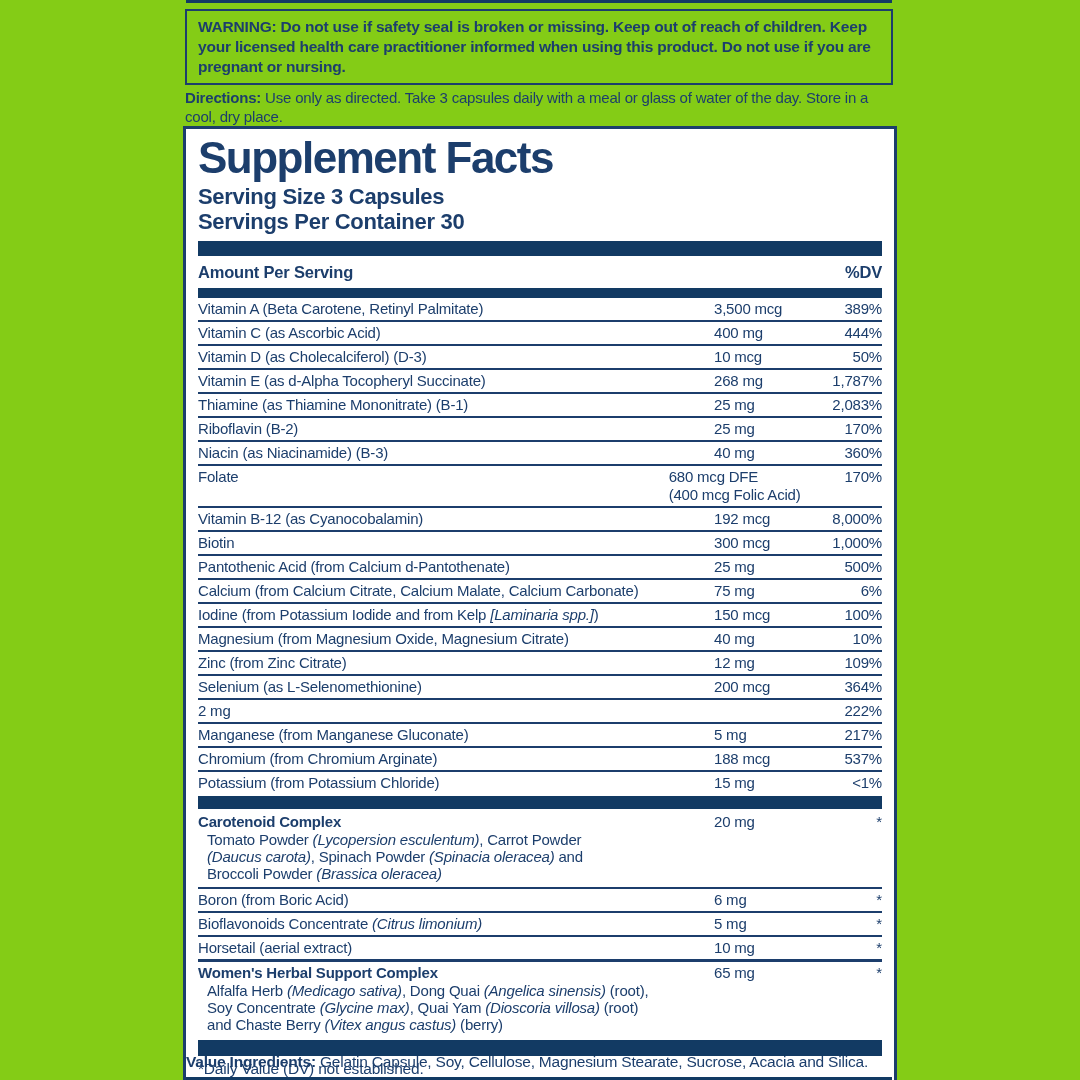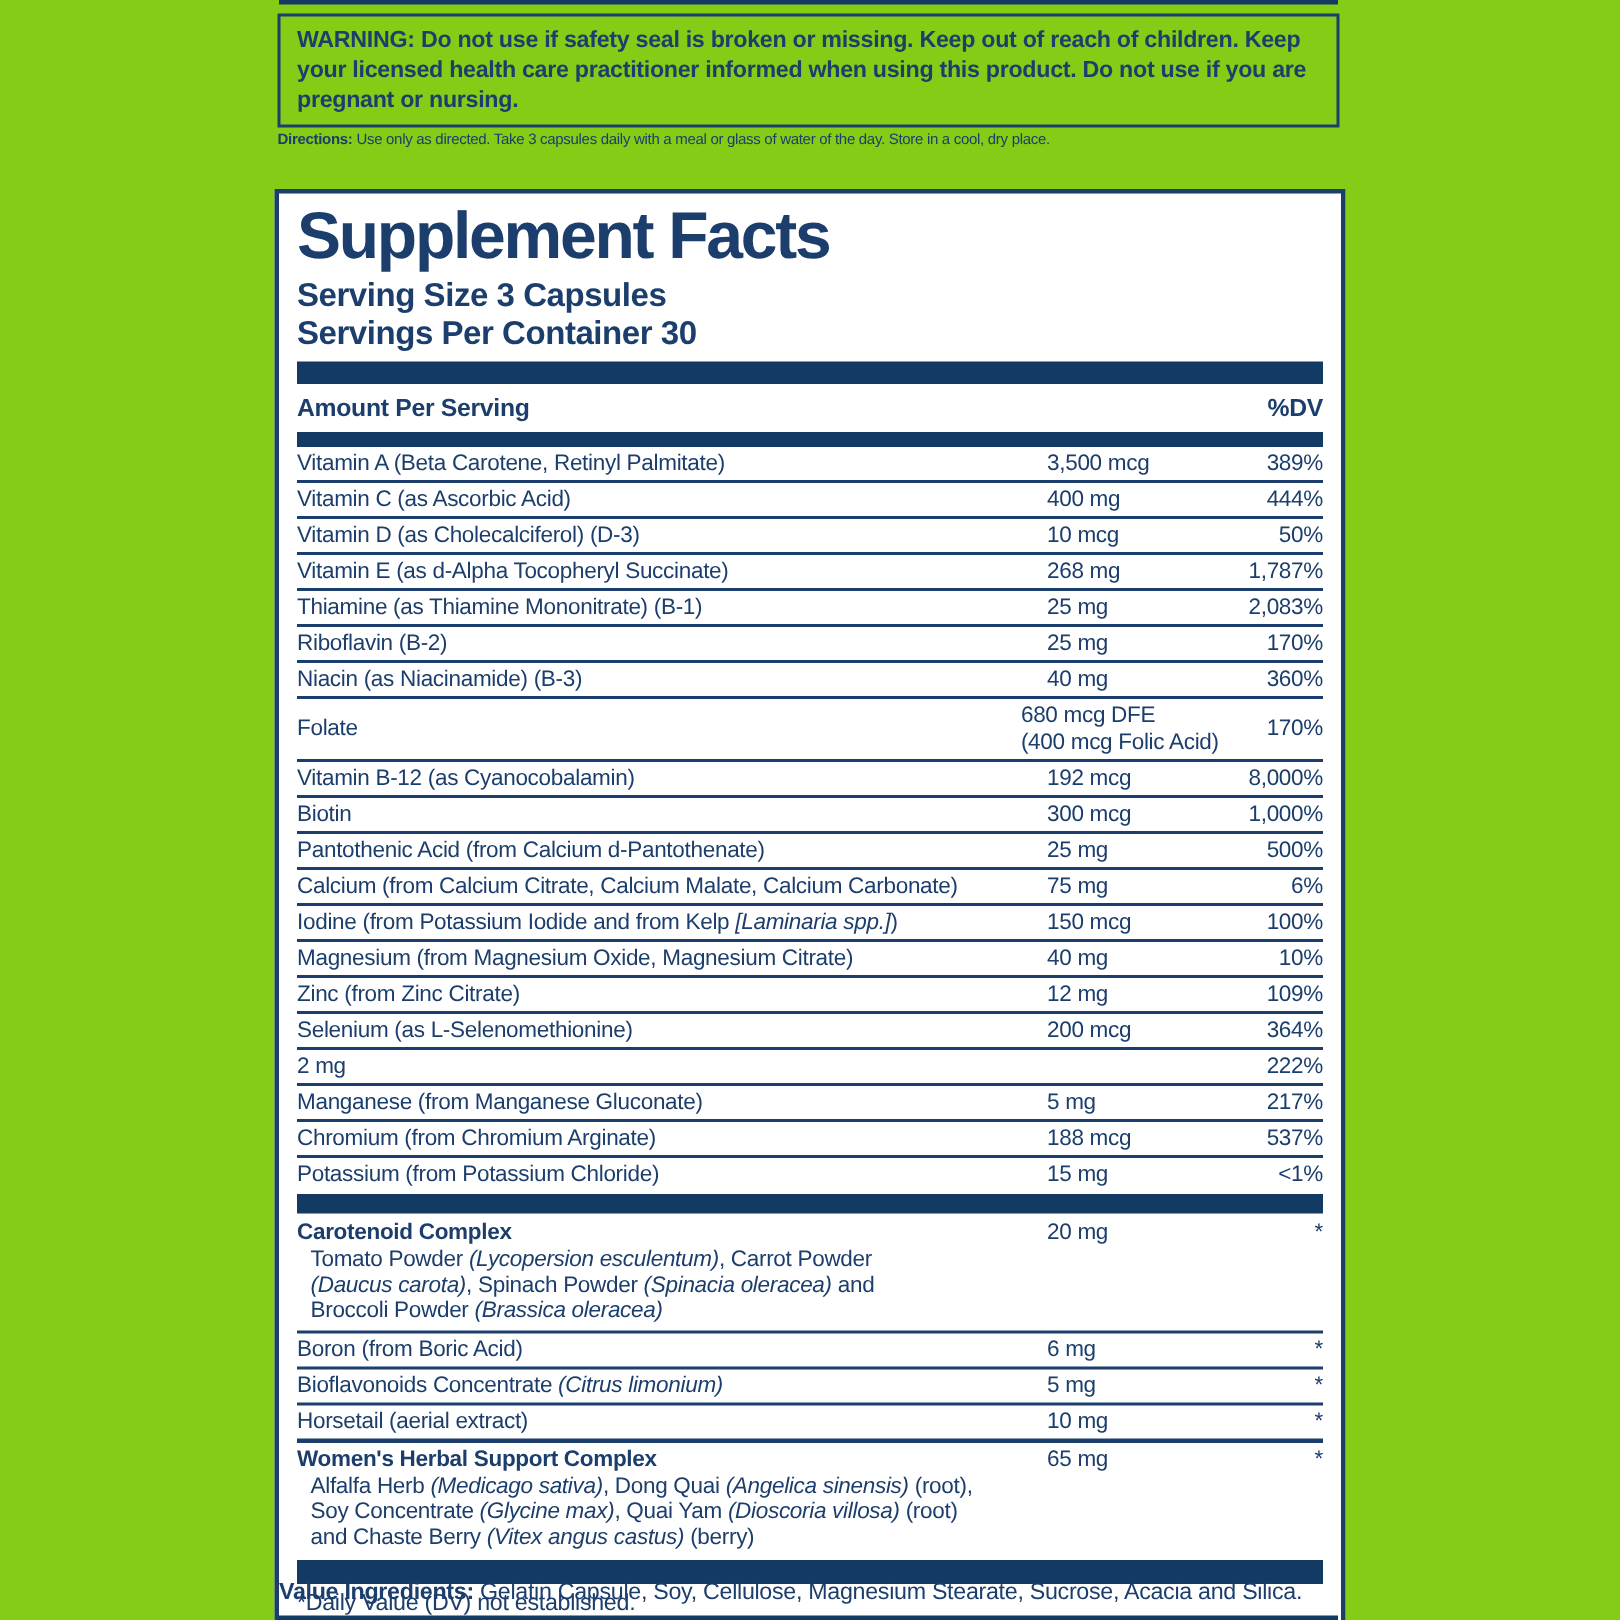--- a/index.html
+++ b/index.html
@@ -12,38 +12,38 @@
   .page{position:relative;width:1080px;height:1080px;background:#84cc16;overflow:hidden;letter-spacing:-0.2px;}
   .strip{position:absolute;left:186px;width:706px;height:3px;background:var(--bar);}
   .strip.top{top:0;}
   .strip.bottom{top:1077px;}
 
   .warning-box{position:absolute;left:185px;top:9px;width:708px;border:2px solid var(--navy);
     padding:6px 11px 7px;font-size:15.5px;line-height:1.28;font-weight:bold;}
   .warning-box .lead{font-weight:bold;}
   .warn-text{font-weight:bold;}
 
-  .directions{position:absolute;left:185px;top:88px;width:690px;font-size:10px;line-height:1.28;}
+  .directions{position:absolute;left:185px;top:88px;width:690px;font-size:15px;line-height:1.28;}
   .lead{font-weight:bold;}
 
   .facts-box{position:absolute;left:183px;top:126px;width:714px;border:3px solid var(--navy);
     padding:6px 12px 8px;background:#fff;}
   .facts-title{font-size:44px;font-weight:bold;letter-spacing:-1.5px;line-height:46px;margin:0 0 3px;}
   .serving-line{font-size:22px;font-weight:bold;line-height:25px;letter-spacing:-0.3px;}
   .t-bar{height:13px;background:var(--bar);margin:2px 0;}
   .t-bar.first{height:15px;margin:7px 0 4px;}
   .t-bar.second{height:10px;margin:2px 0 0;}
   .t-bar.big{height:16px;margin:2px 0 0;}
   .col-header{display:flex;font-size:16.5px;font-weight:bold;padding:3px 0 4px;gap:28px;}
   .col-header .dv-h{margin-left:auto;}
 
   .f-item{border-top:2px solid var(--navy);padding:2px 0 2.5px;}
   .f-item.nobord{border-top:none;}
   .f-item.thick{border-top-width:3px;}
-  .f-row{display:flex;align-items:center;font-size:15px;line-height:17.5px;}
+  .f-row{display:flex;align-items:flex-start;font-size:15px;line-height:17.5px;gap:16px;}
   .f-name{width:500px;}
   .f-item.bold .f-name{font-weight:bold;}
   .f-amount{flex:1;white-space:nowrap;}
   .f-dv{width:72px;text-align:right;}
   .f-sub{padding:1px 0 2px 9px;font-size:15px;line-height:17px;}
   .it{font-style:italic;}
 
   .footnote{font-size:15.5px;padding:4px 0 1px;}
 
   .other-ing{position:absolute;left:186px;top:1052px;width:712px;font-size:15.5px;line-height:1.3;}

